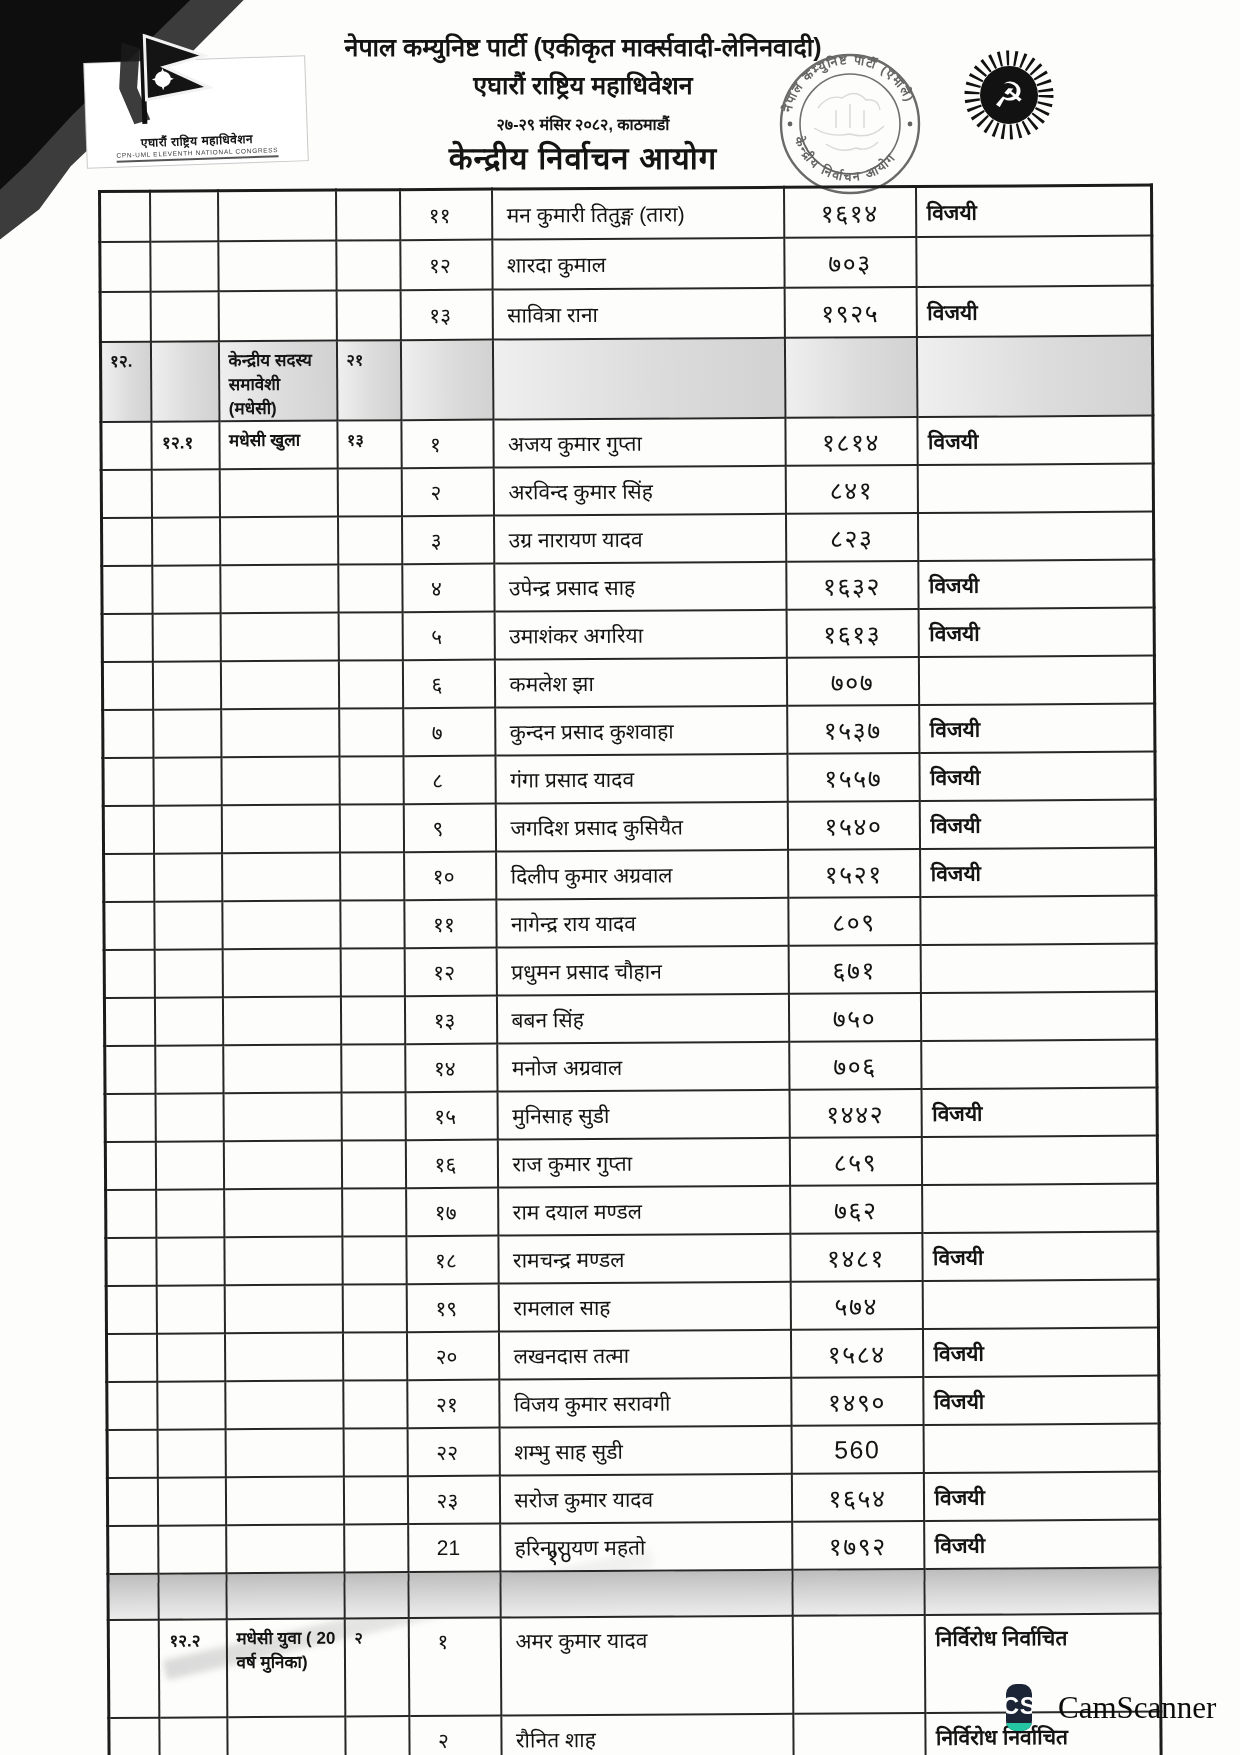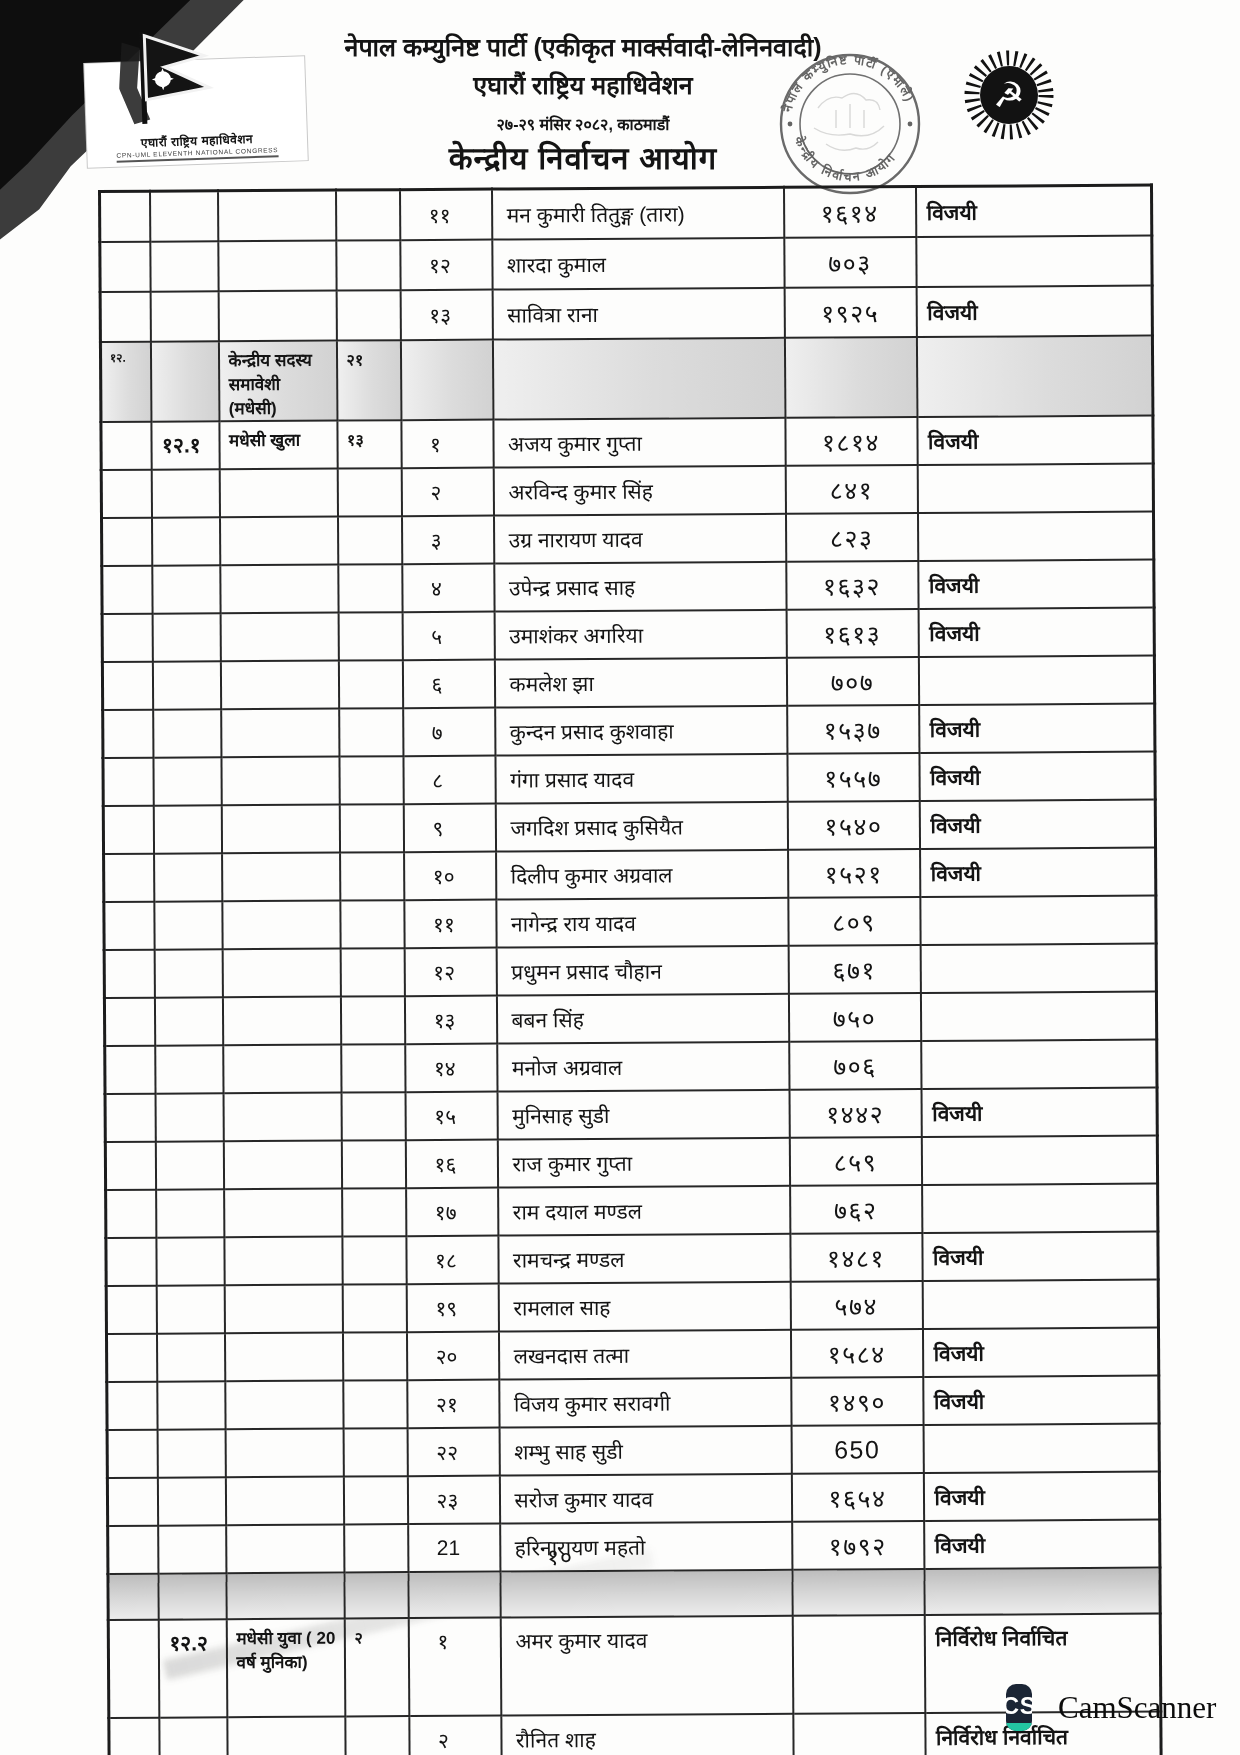--- a/index.html
+++ b/index.html
@@ -52,22 +52,22 @@
     transform:rotate(-0.35deg); transform-origin:0 0;
     border:3px solid #1c1c1c; table-layout:fixed;
   }
   .doc-table td { border:2px solid #272727; overflow:hidden; padding:0; }
   .doc-table tr td { height:38px; }
   tr.r-prev td { height:40px; }
   tr.r-section td { height:58px; background:linear-gradient(90deg,#efefef 0%,#dcdcdc 55%,#d2d2d2 100%); }
   tr.r-shaded td { height:36px; background:linear-gradient(180deg,#bdbdbd 0%,#d6d6d6 50%,#ececec 100%); }
   tr.r-tall td { height:88px; }
 
-  td.c-secno { font-weight:bold; font-size:12px; vertical-align:top; padding:6px 0 0 8px; }
-  td.c-subno { font-weight:bold; font-size:21px; vertical-align:top; padding:8px 0 0 10px;margin-left:42px; }
+  td.c-secno { font-weight:bold; font-size:17px; vertical-align:top; padding:6px 0 0 8px; }
+  td.c-subno { font-weight:bold; font-size:17px; vertical-align:top; padding:8px 0 0 10px;margin-left:42px; }
   td.c-cat   { font-weight:bold; font-size:17px; vertical-align:top; padding:7px 5px 0 9px; line-height:1.4; }
   td.c-seats { font-weight:bold; font-size:16px; vertical-align:top; padding:7px 0 0 9px; }
   td.c-sn    { font-size:21px; padding-left:28px; vertical-align:middle; }
   td.c-name  { font-size:21px; padding-left:14px; vertical-align:middle; }
   td.c-votes { font-size:25px; text-align:center; letter-spacing:1.5px; vertical-align:middle; }
   td.c-status{ font-size:21px; font-weight:600; padding-left:10px; vertical-align:middle; }
   tr.r-tall td.c-sn, tr.r-tall td.c-name, tr.r-tall td.c-status { vertical-align:top; padding-top:8px; }
 
   
   .page-number { position:absolute; left:520px; top:1540px; width:80px; text-align:center;
@@ -398,21 +398,21 @@
           <td class="c-votes">१४९०</td>
           <td class="c-status">विजयी</td>
         </tr>
         <tr class="">
           <td class="c-secno"></td>
           <td class="c-subno"></td>
           <td class="c-cat"></td>
           <td class="c-seats"></td>
           <td class="c-sn">२२</td>
           <td class="c-name">शम्भु साह सुडी</td>
-          <td class="c-votes">650</td>
+          <td class="c-votes">560</td>
           <td class="c-status"></td>
         </tr>
         <tr class="">
           <td class="c-secno"></td>
           <td class="c-subno"></td>
           <td class="c-cat"></td>
           <td class="c-seats"></td>
           <td class="c-sn">२३</td>
           <td class="c-name">सरोज कुमार यादव</td>
           <td class="c-votes">१६५४</td>

